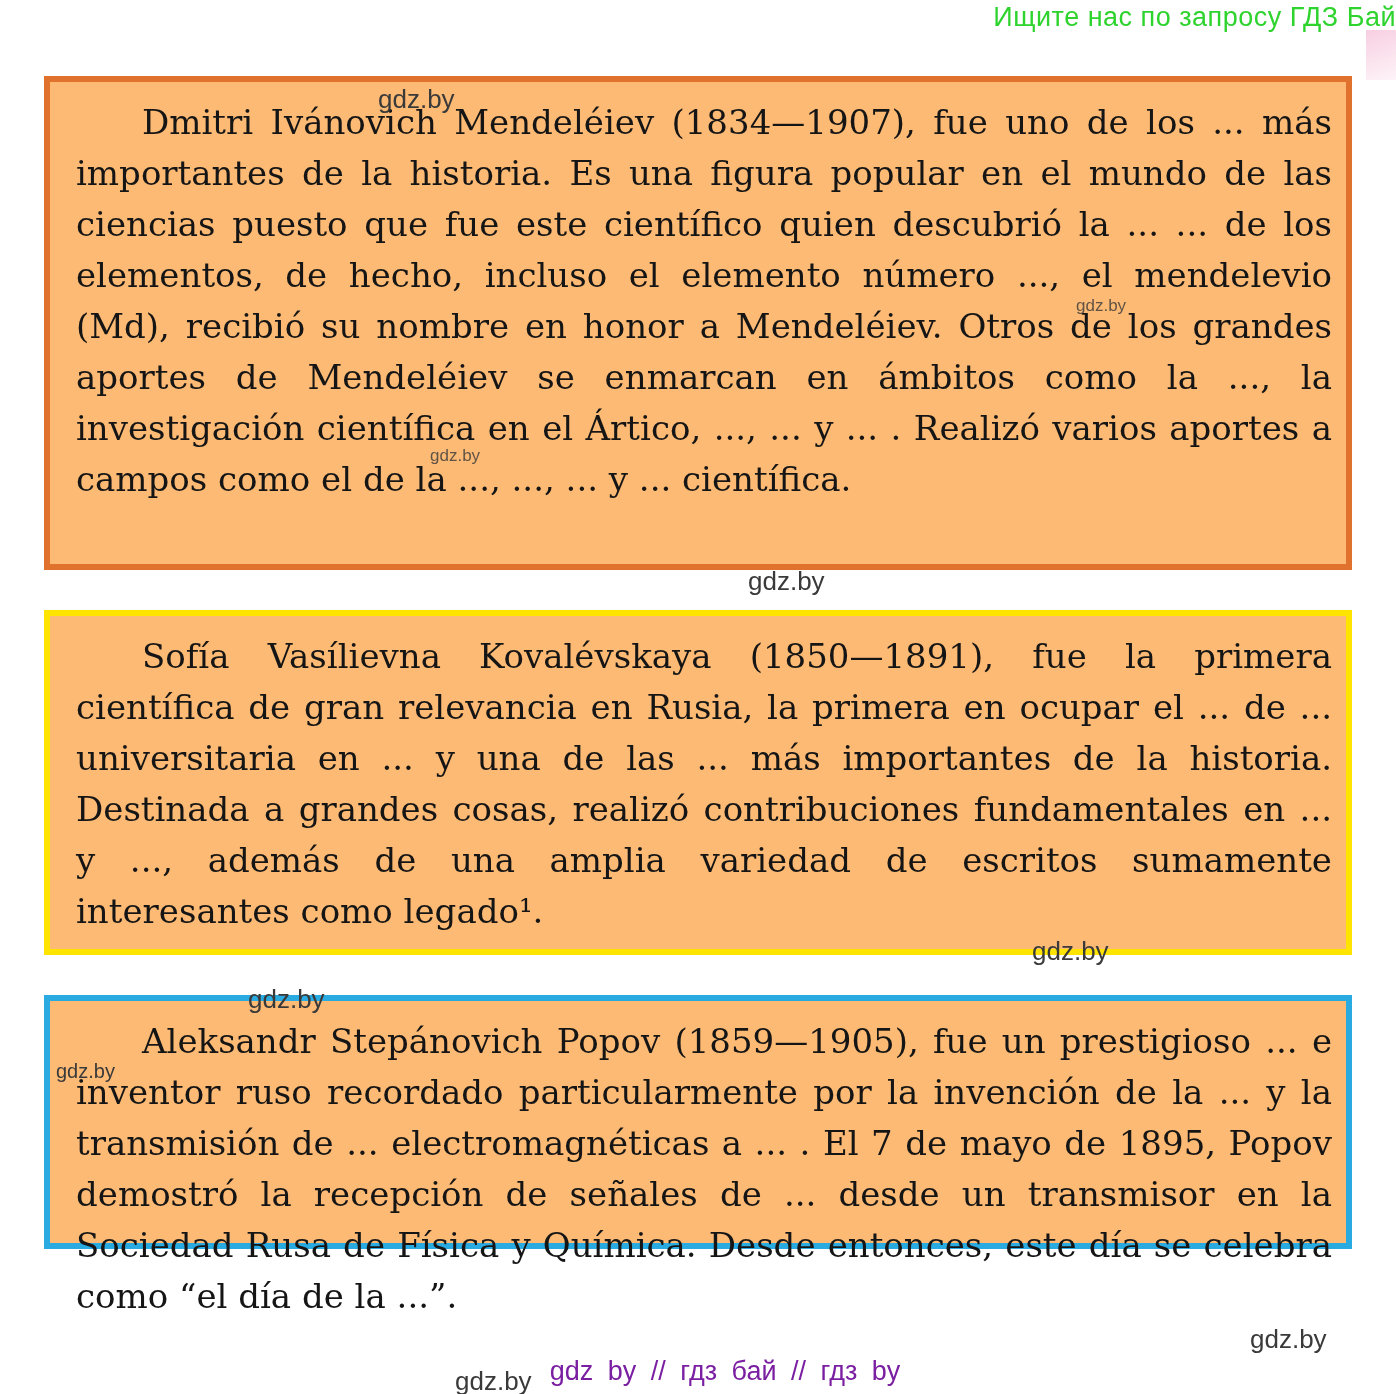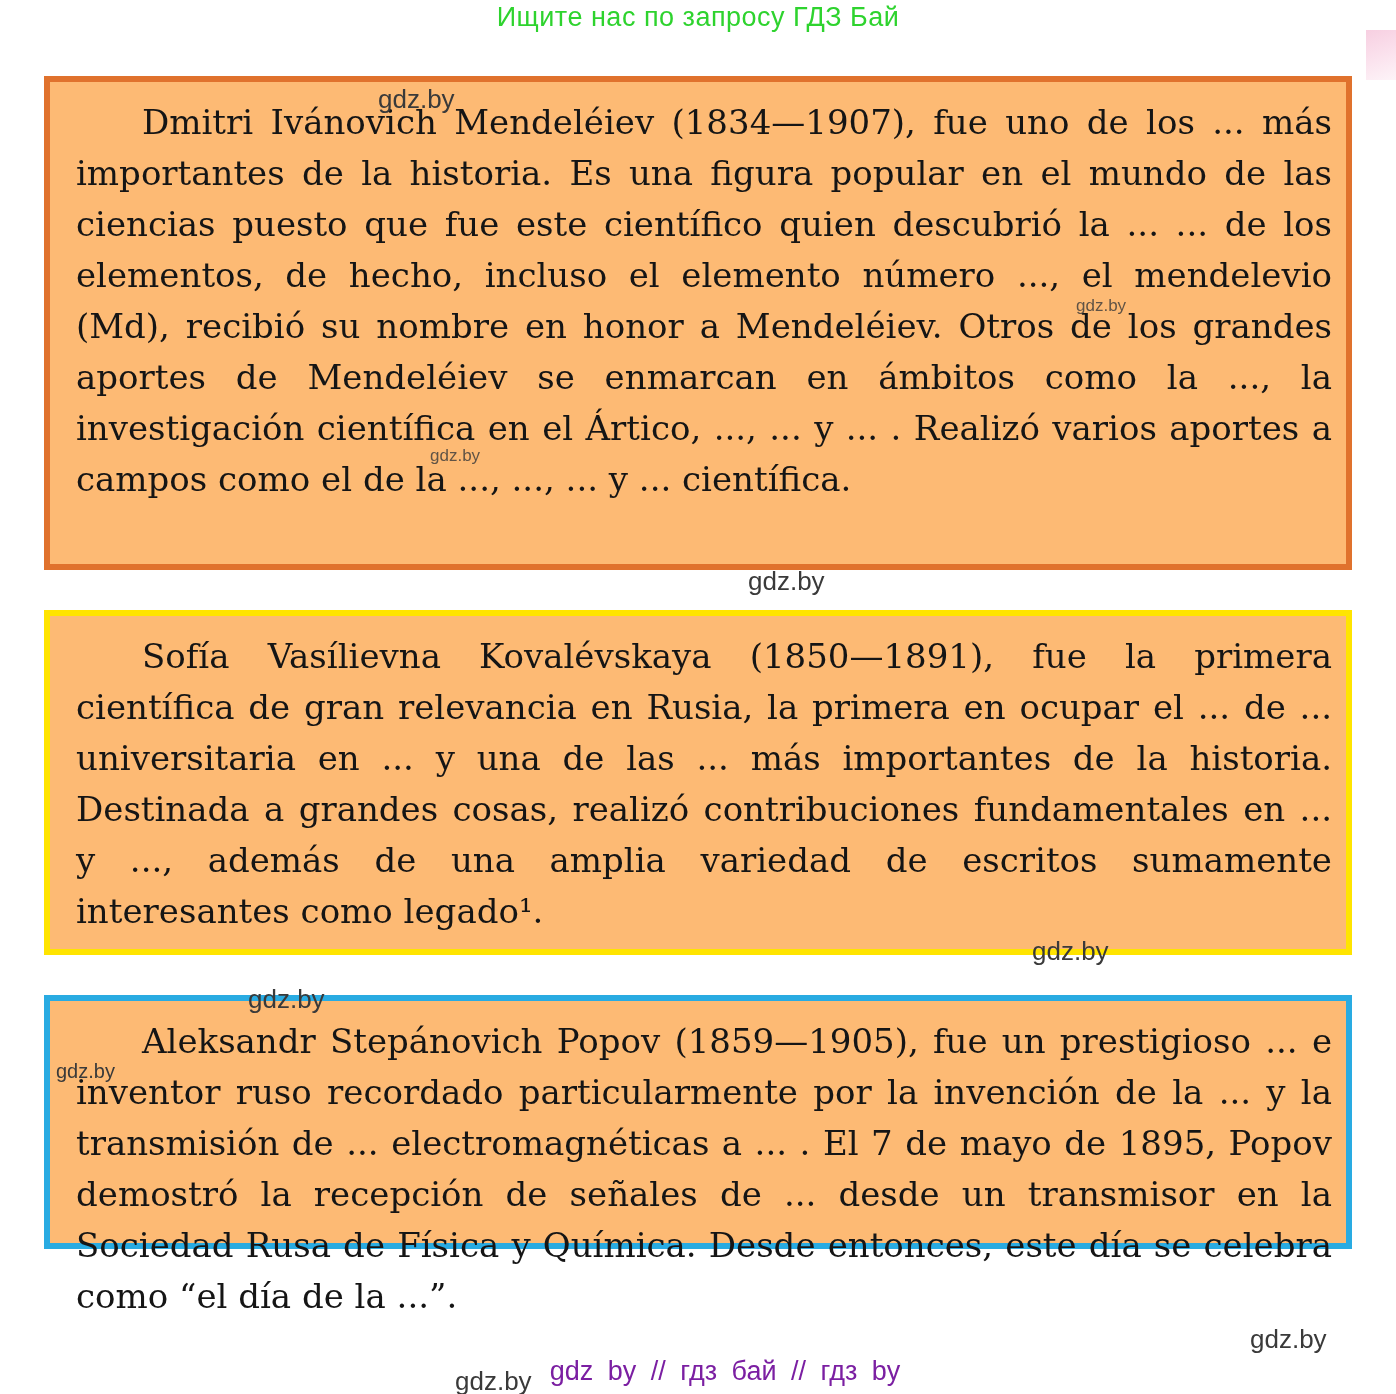--- a/index.html
+++ b/index.html
@@ -82,21 +82,21 @@
     font-family: "Liberation Sans", sans-serif;
     font-size: 27px;
     word-spacing: 7px;
   }
 </style>
 </head>
 <body>
 
 <div class="page">
 
-  <div class="promo-header" style="color: rgb(46, 211, 46);">Ищите нас по запросу ГДЗ Бай</div>
+  <div class="promo-header" style="color: rgb(46, 211, 46); text-align: right;">Ищите нас по запросу ГДЗ Бай</div>
 
   <span class="wm wm-top">gdz.by</span>
 
   <div class="pink-corner"></div>
 
   <section class="text-block block-1" style="border-color: rgb(224, 114, 45);">
     <p>Dmitri Ivánovich Mendeléiev (1834—1907), fue uno de los ... más importantes de la historia. Es una figura popular en el mundo de las ciencias puesto que fue este científico quien descubrió la ... ... de los elementos, de hecho, incluso el elemento número ..., el mendelevio (Md), recibió su nombre en honor a Mendeléiev. Otros de los grandes aportes de Mendeléiev se enmarcan en ámbitos como la ..., la investigación científica en el Ártico, ..., ... y ... . Realizó varios aportes a campos como el de la ..., ..., ... y ... científica.</p>
   </section>
 
   <section class="text-block block-2" style="border-color: rgb(255, 228, 0);">

